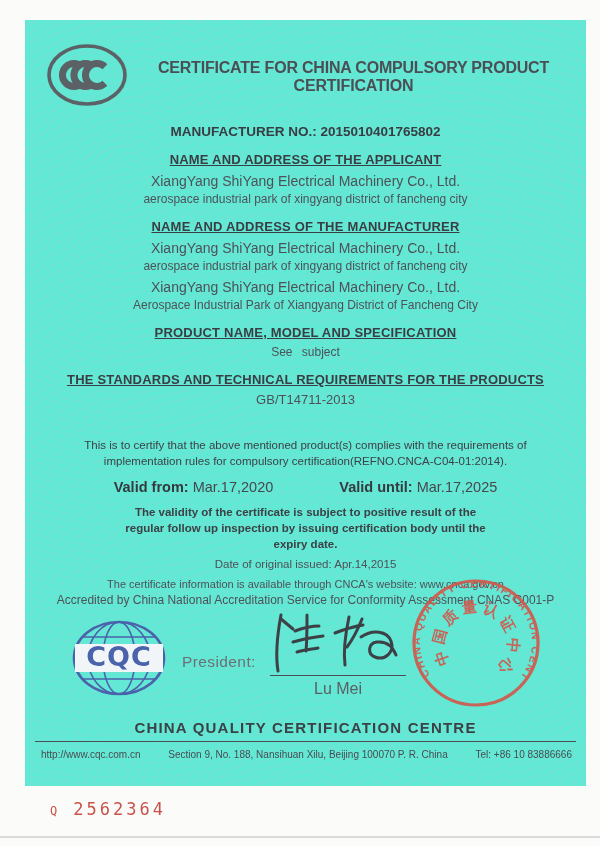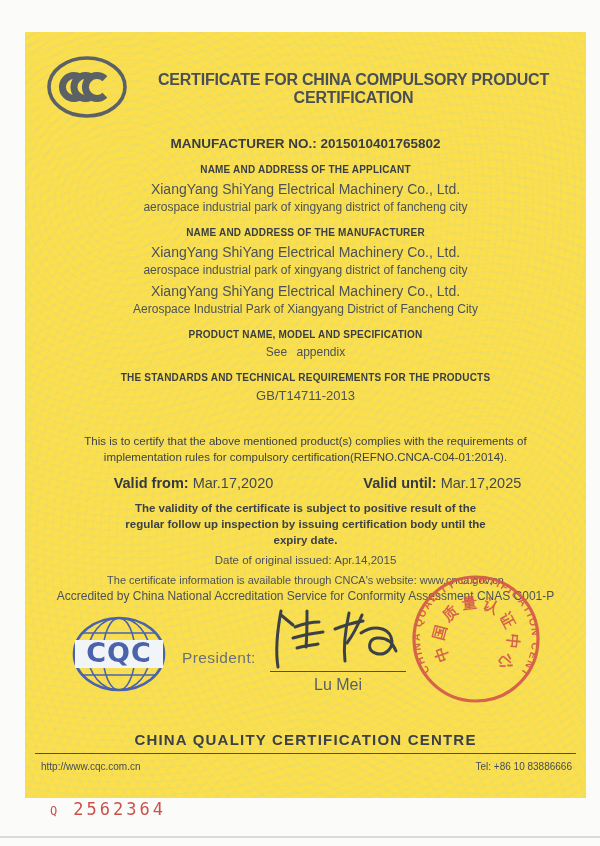--- a/index.html
+++ b/index.html
@@ -5,51 +5,51 @@
   * { margin:0; padding:0; box-sizing:border-box; }
   html,body { width:600px; height:846px; }
   body {
     background:#fbfbf9;
     font-family:"Liberation Sans", sans-serif;
     position:relative;
     overflow:hidden;
     color:#44494e;
   }
   .paper {
-    position:absolute; left:25px; top:32px; width:561px; height:766px;
-    background:#fde047;
+    position:absolute; left:25px; top:20px; width:561px; height:766px;
+    background:#5eead4;
   }
   .paper::before{
     content:""; position:absolute; inset:0; pointer-events:none;
     background:
       repeating-radial-gradient(circle at 18% 22%, rgba(176,197,212,0.10) 0 2px, rgba(255,255,255,0) 2px 7px),
       repeating-radial-gradient(circle at 82% 68%, rgba(176,197,212,0.09) 0 2px, rgba(255,255,255,0) 2px 8px),
       repeating-radial-gradient(circle at 50% 110%, rgba(176,197,212,0.07) 0 3px, rgba(255,255,255,0) 3px 9px);
   }
   .content { position:relative; width:100%; height:100%; text-align:center; }
 
   .header-row { display:flex; align-items:center; padding:22px 14px 0 20px; }
   .ccc-logo { flex:0 0 auto; }
   .cert-title {
     flex:1; font-size:16px; font-weight:600; color:#4a4f55;
     letter-spacing:-0.2px; padding-left:6px;
   }
 
   .cert-no { margin-top:12px; font-size:13.5px; font-weight:bold; color:#383d43; }
 
-  .sec-heading { margin-top:13px; font-size:10px; font-weight:bold; color:#393e44; letter-spacing:0.2px; }
+  .sec-heading { margin-top:13px; font-size:13px; font-weight:bold; color:#393e44; letter-spacing:0.2px;text-decoration:underline; }
   .sec-name { margin-top:6px; font-size:14px; color:#4c5258; }
   .sec-addr { margin-top:3px; font-size:12px; color:#4c5258; }
   .sec-note { margin-top:5px; font-size:12px; color:#4c5258; word-spacing:6px; }
   .std-value { margin-top:5px; font-size:13px; color:#4c5258; }
 
   .certify { margin-top:30px; font-size:11.5px; font-weight:normal; color:#3c4147; line-height:1.4; padding:0 56px; }
 
   .valid-row { margin-top:10px; font-size:14.5px; color:#44494f; }
-  .valid-row b { color:#353a40;margin-left:24px; }
+  .valid-row b { color:#353a40; }
   .valid-gap { display:inline-block; width:58px; }
 
   .validity-note { margin-top:9px; font-size:11.5px; font-weight:bold; color:#3c4147; line-height:1.4; padding:0 90px; }
   .orig-date { margin-top:6px; font-size:11.5px; color:#4c5258; }
   .cnca-note { margin-top:8px; font-size:11px; color:#4c5258; }
   .accred-note { margin-top:3px; font-size:12px; color:#4c5258; }
 
   .sign-band { position:relative; height:120px; margin-top:6px; }
   .cqc-logo { position:absolute; left:44px; top:4px; }
   .president-label {
@@ -101,21 +101,21 @@
     <div class="sec-addr">aerospace industrial park of xingyang district of fancheng city</div>
 
     <div class="sec-heading">NAME AND ADDRESS OF THE MANUFACTURER</div>
     <div class="sec-name">XiangYang ShiYang Electrical Machinery Co., Ltd.</div>
     <div class="sec-addr">aerospace industrial park of xingyang district of fancheng city</div>
 
     <div class="sec-name">XiangYang ShiYang Electrical Machinery Co., Ltd.</div>
     <div class="sec-addr">Aerospace Industrial Park of Xiangyang District of Fancheng City</div>
 
     <div class="sec-heading">PRODUCT NAME, MODEL AND SPECIFICATION</div>
-    <div class="sec-note">See appendix</div>
+    <div class="sec-note">See subject</div>
 
     <div class="sec-heading">THE STANDARDS AND TECHNICAL REQUIREMENTS FOR THE PRODUCTS</div>
     <div class="std-value">GB/T14711-2013</div>
 
     <div class="certify">This is to certify that the above mentioned product(s) complies with the requirements of implementation rules for compulsory certification(REFNO.CNCA-C04-01:2014).</div>
 
     <div class="valid-row">
       <b>Valid from:</b>
       <span>Mar.17,2020</span>
       <span class="valid-gap"></span>
@@ -186,20 +186,21 @@
           </text>
         </svg>
       </span>
     </div>
 
     <div class="footer">
       <div class="centre-name">CHINA QUALITY CERTIFICATION CENTRE</div>
       <div class="footer-rule"></div>
       <div class="footer-info">
         <span>http://www.cqc.com.cn</span>
+        <span>Section 9,  No. 188, Nansihuan Xilu, Beijing  100070 P. R. China</span>
         <span>Tel: +86 10 83886666</span>
       </div>
     </div>
 
   </div>
 </div>
 
 <div class="serial">
   <span class="serial-prefix">Q</span>
   <span class="serial-number">2562364</span>

